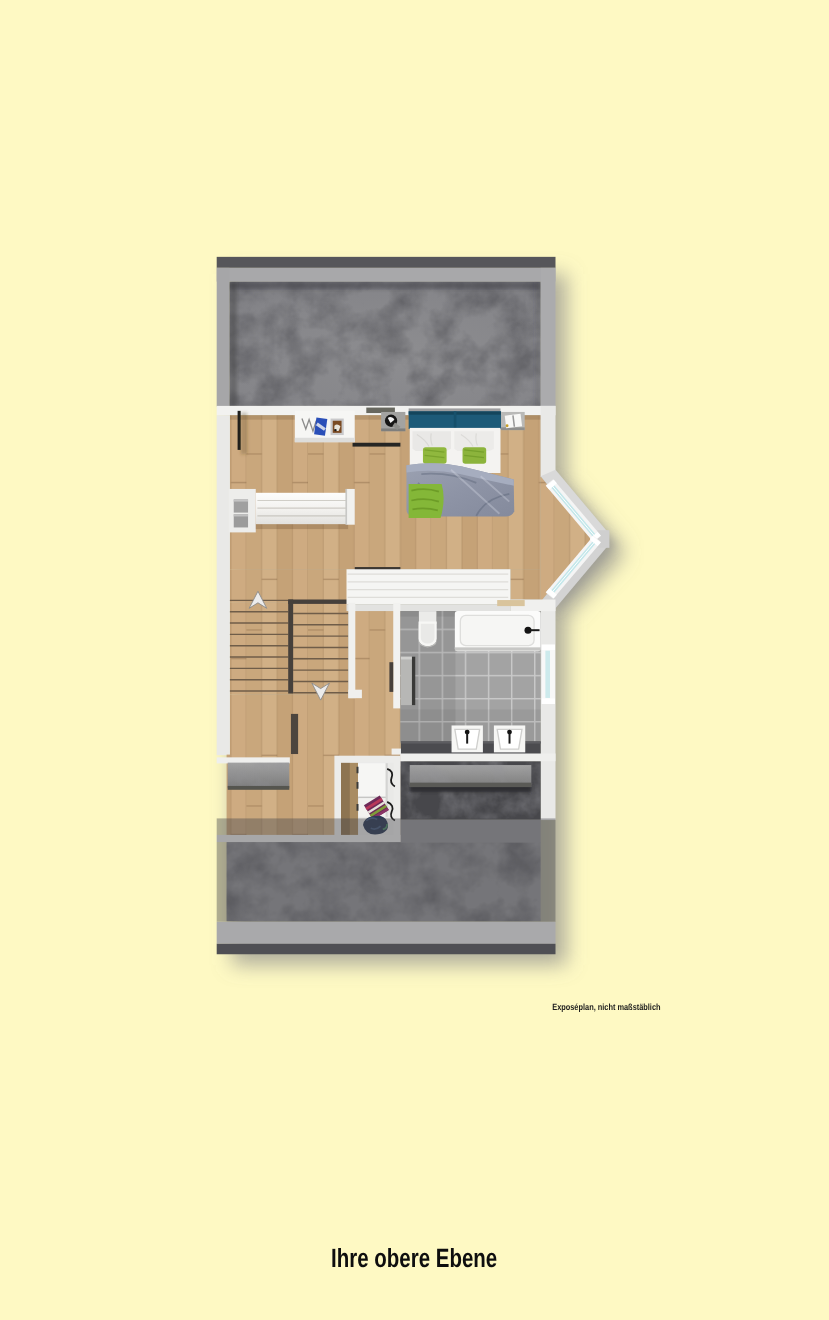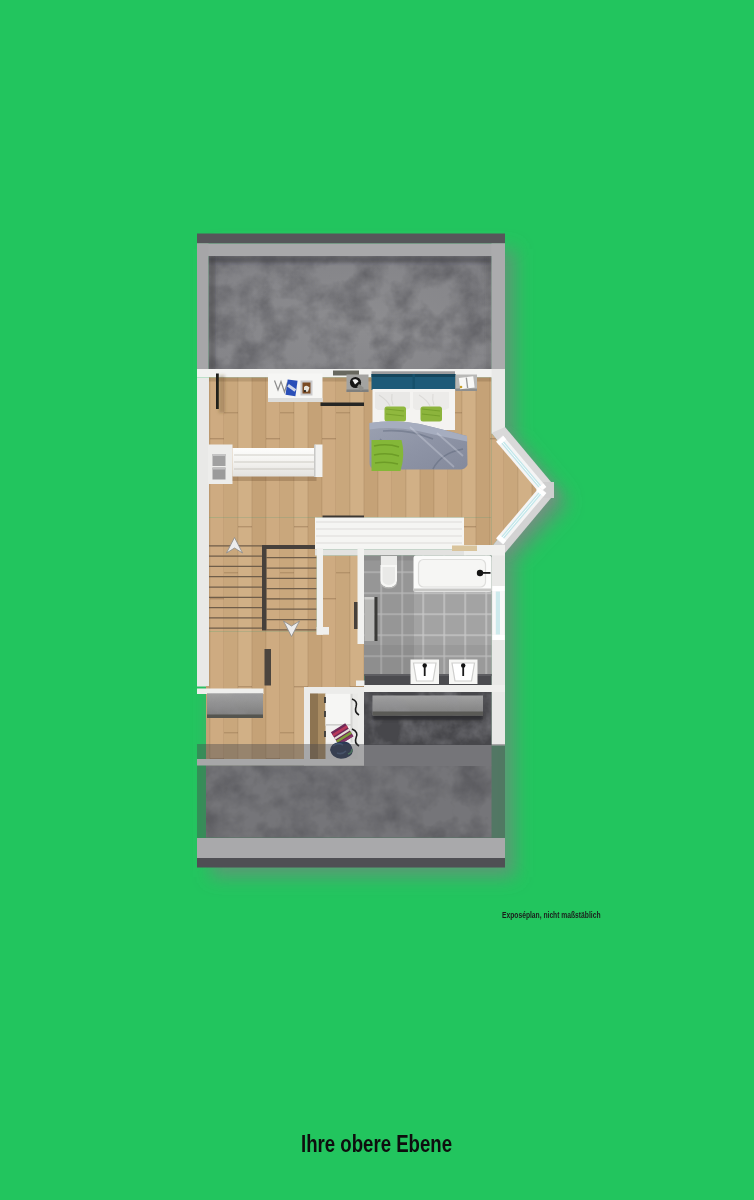--- a/index.html
+++ b/index.html
@@ -1,17 +1,17 @@
 <!DOCTYPE html>
 <html><head>
 <meta charset="utf-8">
 <title>Floorplan</title>
 <style>
   html,body{margin:0;padding:0;background:#ffffff;}
-  .page{position:relative;width:754px;height:1200px;background:#22c55e;overflow:hidden;
+  .page{position:relative;width:754px;height:1200px;background:#fef9c3;overflow:hidden;
         font-family:"Liberation Sans", sans-serif;}
   svg{position:absolute;left:0;top:0;}
 </style>
 </head>
 <body>
 <div class="page">
 <svg width="754" height="1200" viewBox="0 0 754 1200">
 <defs>
   <linearGradient id="woodg" x1="0" y1="0" x2="1" y2="0">
     <stop offset="0" stop-color="#c9a271"></stop>

